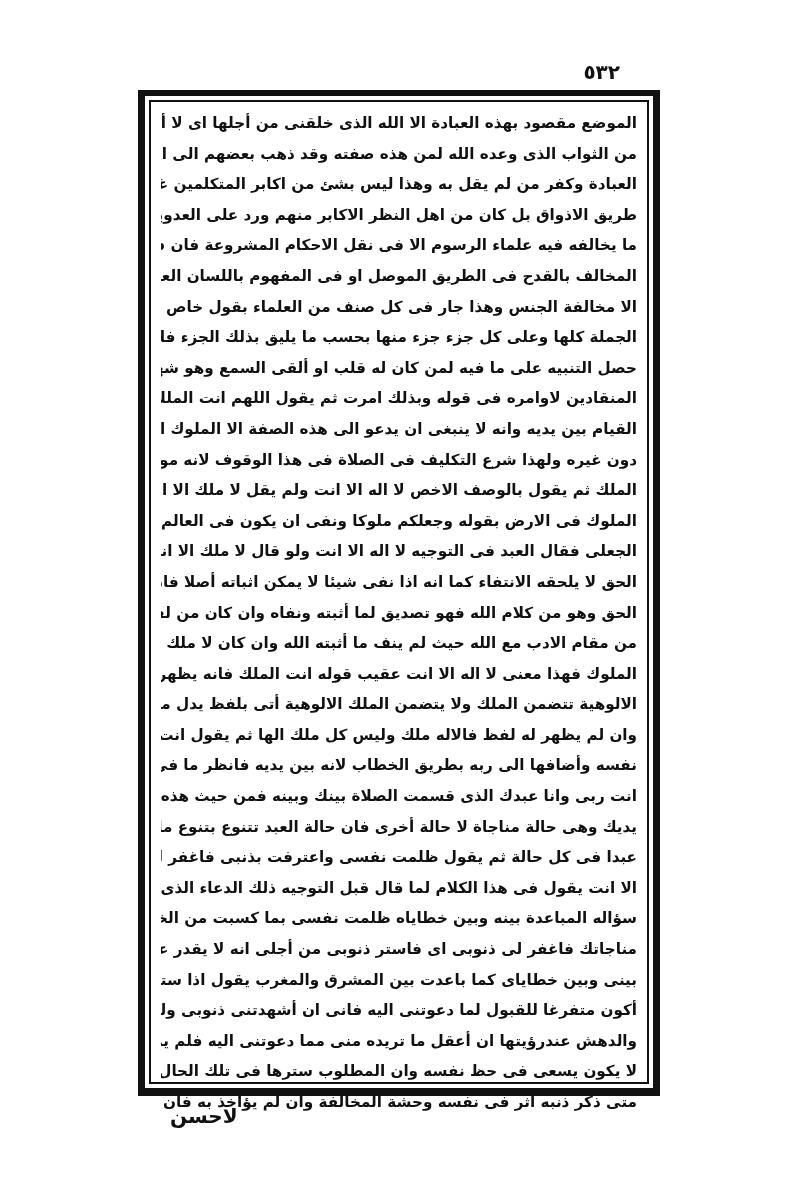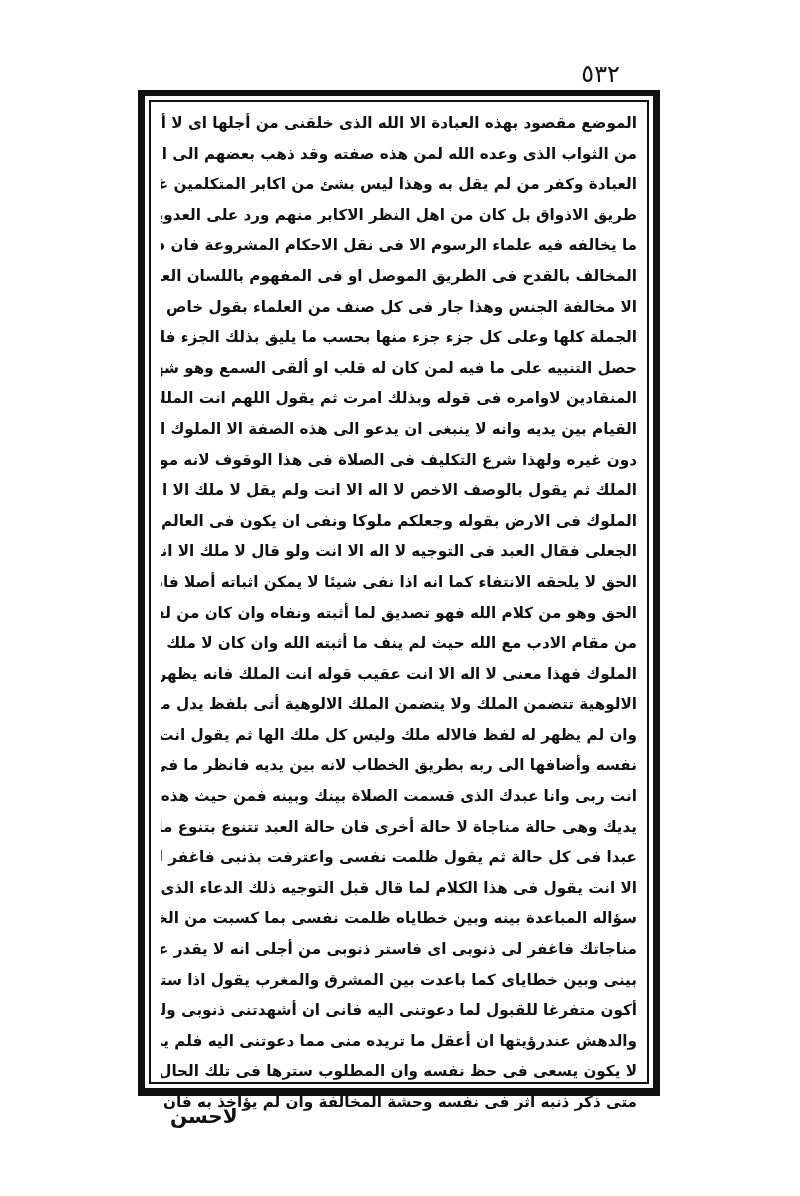--- a/index.html
+++ b/index.html
@@ -1,19 +1,19 @@
 <!DOCTYPE html>
 <html><head>
 <meta charset="utf-8">
 <style>
   html, body { margin:0; padding:0; background:#fff; }
   body { width:800px; height:1196px; position:relative; overflow:hidden;
          font-family:"DejaVu Sans", sans-serif; color:#111; }
   .page-number { position:absolute; left:560px; top:60px; width:60px; text-align:right;
-         font-size:24px; font-weight:normal; direction:rtl; letter-spacing:1px; }
+         font-size:20px; font-weight:bold; direction:rtl; letter-spacing:1px; }
   .frame-outer { position:absolute; left:138px; top:90px; width:522px; height:1006px;
          border:7px solid #111; border-top-width:6px; border-bottom-width:8px; box-sizing:border-box; }
   .frame-inner { position:absolute; left:4px; top:4px; right:4px; bottom:4px;
          border:2px solid #111; box-sizing:border-box; }
   .text-body { position:absolute; left:10px; right:10px; top:6px; bottom:6px;
          direction:rtl; }
   .line { height:30.6px; line-height:30.6px; font-size:15.2px; font-weight:bold;
          white-space:nowrap; overflow:hidden; text-align:justify; text-align-last:justify;
          font-family:"DejaVu Sans", sans-serif; }
   .catchword { position:absolute; left:170px; top:1104px; font-size:20px; font-weight:bold;

